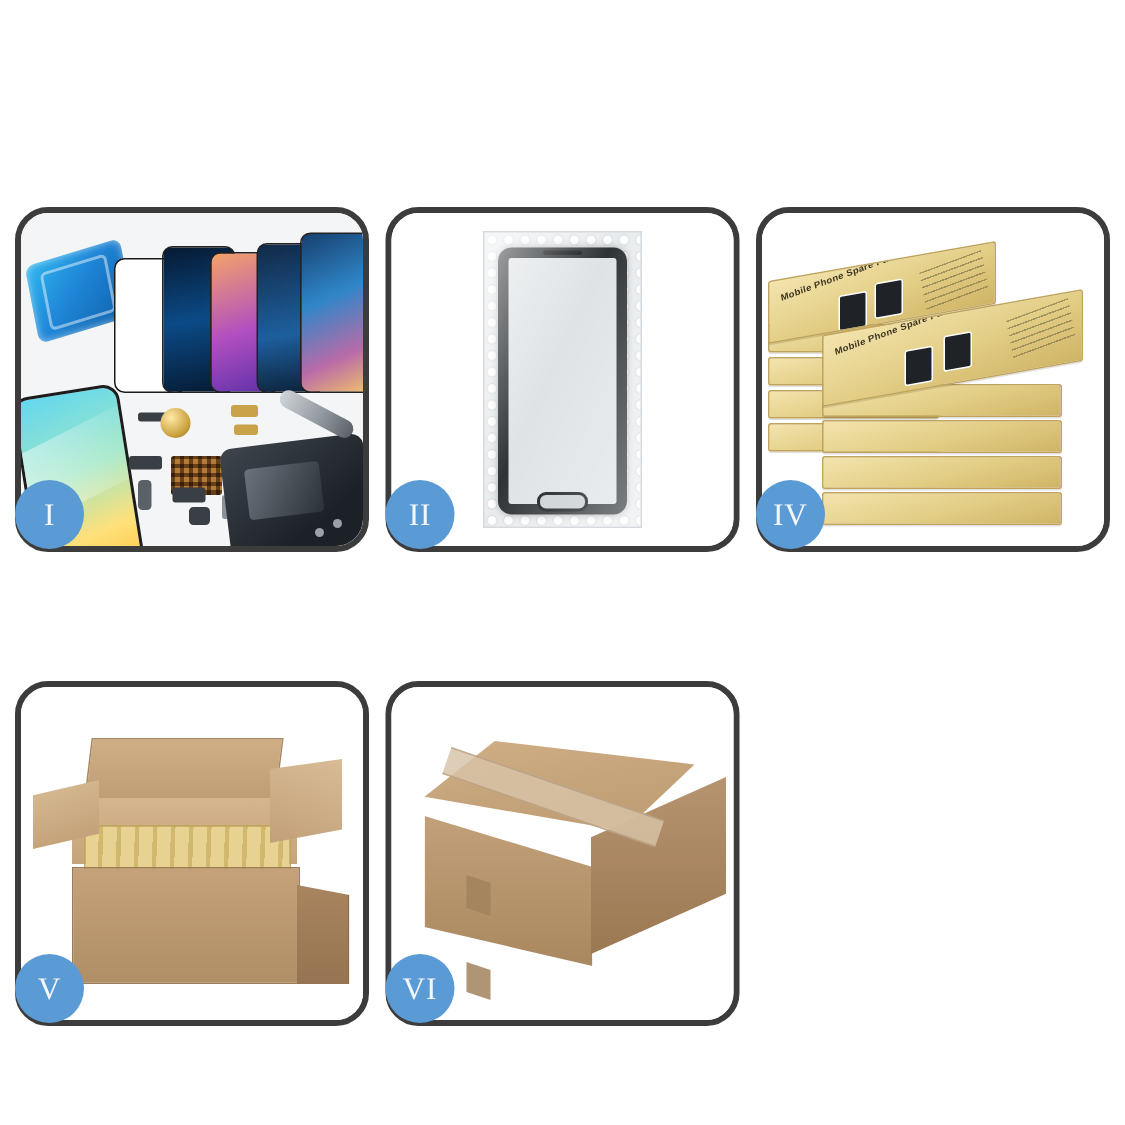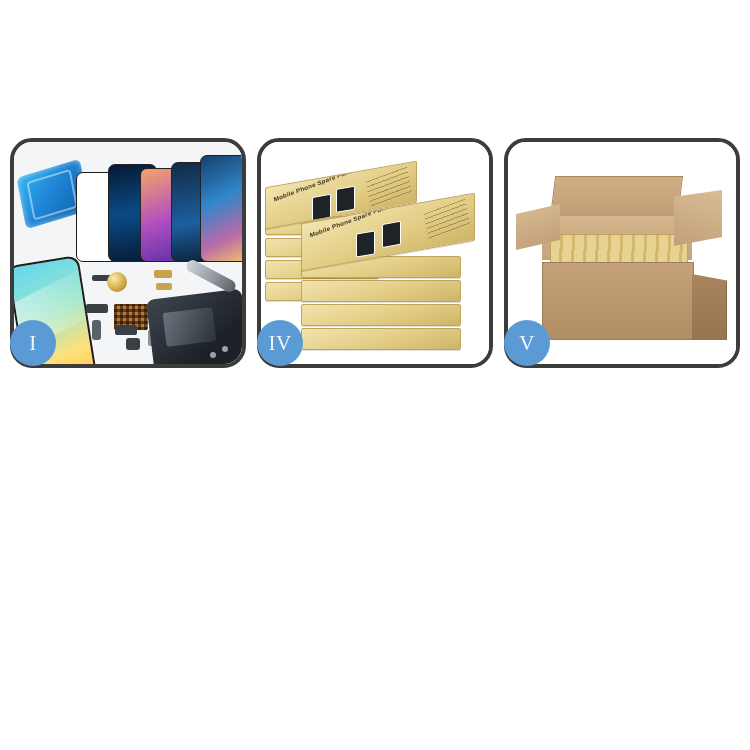--- a/index.html
+++ b/index.html
@@ -322,20 +322,29 @@
         <div class="chip" style="left:134px;top:188px;width:13px;height:16px;background:#8a919a;border-radius:2px;"></div>
         <div class="chip" style="left:136px;top:158px;width:26px;height:8px;background:#b4892f;"></div>
         <div class="board"></div>
         <div class="screwdriver"></div>
         <div class="chip" style="right:14px;bottom:12px;width:6px;height:6px;border-radius:50%;background:#9aa1a8;"></div>
         <div class="chip" style="right:26px;bottom:6px;width:6px;height:6px;border-radius:50%;background:#9aa1a8;"></div>
       </div>
       <div class="badge">I</div>
     </div>
 
+    <div class="panel">
+      <div class="panel-inner p2">
+        <div class="bubble-sheet">
+          <div class="screen-under"></div>
+          <div class="bubble-gloss"></div>
+        </div>
+      </div>
+      <div class="badge">II</div>
+    </div>
 
 
     <div class="panel">
       <div class="panel-inner p4">
         <div class="stack">
           <div class="sbox" style="left:0;top:122px;width:112px;height:17px;"></div>
           <div class="sbox" style="left:0;top:100px;width:112px;height:17px;"></div>
           <div class="sbox" style="left:0;top:78px;width:112px;height:17px;"></div>
           <div class="sbox" style="left:0;top:56px;width:112px;height:17px;"></div>
           <div class="sbox lbl" style="left:0;top:14px;width:150px;height:40px;transform:skewY(-10deg);">
@@ -366,15 +375,26 @@
         <div class="c-innerback"></div>
         <div class="c-fill"></div>
         <div class="c-body"></div>
         <div class="c-right"></div>
         <div class="c-flap-left"></div>
         <div class="c-flap-right"></div>
       </div>
       <div class="badge">V</div>
     </div>
 
+    <div class="panel">
+      <div class="panel-inner p6">
+        <div class="sc-top"></div>
+        <div class="sc-front"></div>
+        <div class="sc-side"></div>
+        <div class="sc-tape"></div>
+        <div class="sc-tab" style="left:50px;top:128px;width:16px;height:22px;transform:skewY(18deg);"></div>
+        <div class="sc-tab" style="left:50px;top:186px;width:16px;height:20px;transform:skewY(18deg);"></div>
+      </div>
+      <div class="badge">VI</div>
+    </div>
 
   </div>
 </div>
 
 </body></html>

